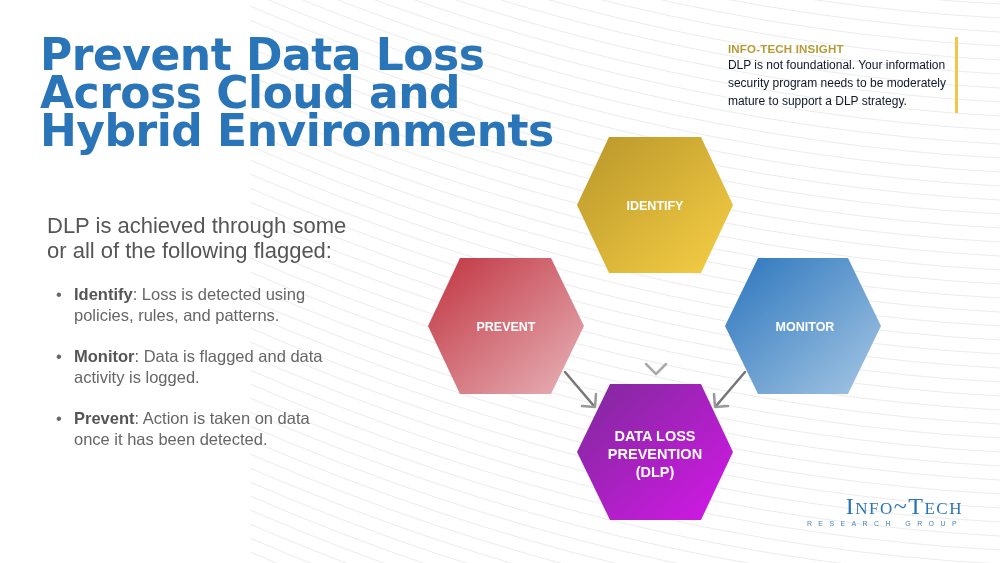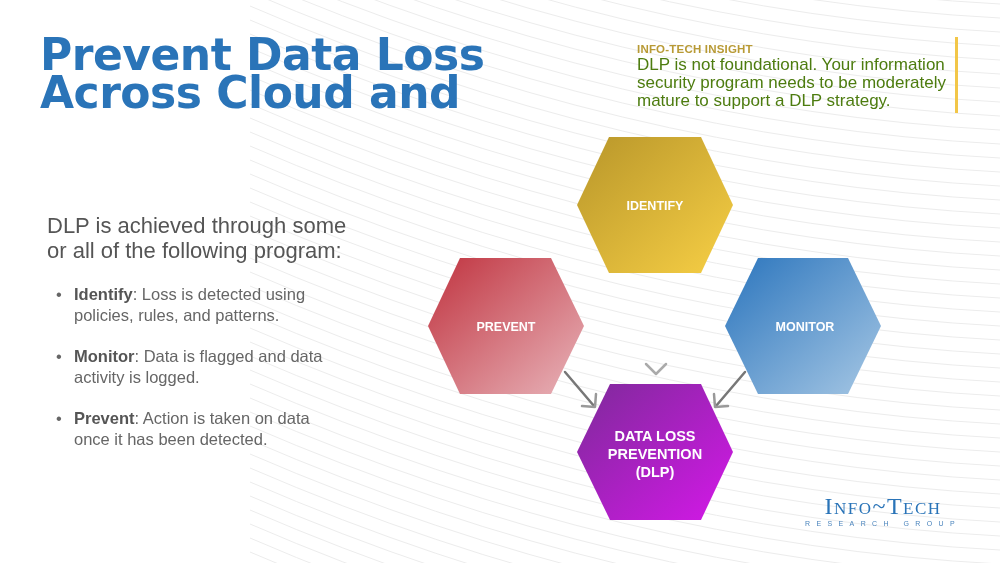--- a/index.html
+++ b/index.html
@@ -2,33 +2,33 @@
 <html><head>
 <meta charset="utf-8">
 <style>
   html, body { margin: 0; padding: 0; }
   body { width: 1000px; height: 563px; overflow: hidden; background: #ffffff; position: relative; font-family: "Liberation Sans", sans-serif; }
   .bg-lines { position: absolute; left: 0; top: 0; width: 1000px; height: 563px; }
   .title { position: absolute; left: 40px; top: 36px; margin: 0; color: #2a74b8; font-family: "DejaVu Sans", sans-serif; font-weight: bold; font-size: 44px; line-height: 38px; letter-spacing: -0.5px; }
   .title span { display: block; }
   .insight { position: absolute; right: 54px; top: 42px; text-align: left; color: #c4a53b; }
   .insight-label { font-weight: bold; font-size: 11.5px; letter-spacing: 0.2px; color: #b89a35; line-height: 14px; }
-  .insight-text { font-size: 17px; line-height: 18px; color: #4d7c0f; }
+  .insight-text { font-size: 12px; line-height: 18px; color: #0f172a; }
   .insight-text span { display: block; }
   .insight-bar { position: absolute; left: 955px; top: 37px; width: 3px; height: 76px; background: #f2c648; }
   .intro { position: absolute; left: 47px; top: 213px; margin: 0; color: #555555; font-size: 22px; line-height: 25px; font-weight: normal; }
   .intro span { display: block; }
   .tactics { position: absolute; left: 56px; top: 284px; margin: 0; padding: 0; list-style: none; color: #666666; font-size: 16.5px; line-height: 21px; }
   .tactic { position: relative; padding-left: 18px; margin-bottom: 20px; width: 270px; }
   .tactic .bullet { position: absolute; left: 0; top: 0; color: #666; }
   .tactic .term { font-weight: bold; color: #555; }
   .diagram { position: absolute; left: 0; top: 0; width: 1000px; height: 563px; }
   .hex-label { font-family: "Liberation Sans", sans-serif; font-weight: bold; fill: #ffffff; font-size: 12.5px; }
   .dlp-label { font-size: 14.5px; }
-  .logo { position: absolute; left: 803px; top: 494px; width: 160px; text-align: center; }
+  .logo { position: absolute; left: 803px; top: 494px; width: 160px; text-align: right; }
   .logo-main { font-family: "Liberation Serif", serif; color: #2a74b8; font-size: 24px; letter-spacing: 1.5px; line-height: 24px; font-variant: small-caps; }
   .logo-sub { font-family: "Liberation Sans", sans-serif; color: #4a84bd; font-size: 7px; letter-spacing: 6.4px; line-height: 10px; margin-top: 1px; }
 </style>
 </head>
 <body>
 
 <svg class="bg-lines" viewBox="0 0 1000 563" xmlns="http://www.w3.org/2000/svg">
   <g id="bglines" stroke="#ececec" stroke-width="1" fill="none">
       <path d="M 250 -540 Q 620 -380 1000 -360"></path>
       <path d="M 250 -526 Q 620 -366 1000 -346"></path>
@@ -119,35 +119,36 @@
       <path d="M 250 664 Q 620 824 1000 844"></path>
       <path d="M 250 678 Q 620 838 1000 858"></path>
       <path d="M 250 692 Q 620 852 1000 872"></path>
       <path d="M 250 706 Q 620 866 1000 886"></path>
     </g>
 </svg>
 
 <h1 class="title">
   <span>Prevent Data Loss</span>
   <span>Across Cloud and</span>
+  <span>Hybrid Environments</span>
 </h1>
 
 <div class="insight-bar"></div>
 <div class="insight">
   <div class="insight-label">INFO-TECH INSIGHT</div>
   <div class="insight-text">
     <span>DLP is not foundational. Your information</span>
     <span>security program needs to be moderately</span>
     <span>mature to support a DLP strategy.</span>
   </div>
 </div>
 
 <h2 class="intro">
   <span>DLP is achieved through some</span>
-  <span>or all of the following program:</span>
+  <span>or all of the following flagged:</span>
 </h2>
 
 <ul class="tactics">
   <li class="tactic">
     <span class="bullet">•</span>
     <span class="term">Identify</span><span>: Loss is detected using policies, rules, and patterns.</span>
   </li>
   <li class="tactic">
     <span class="bullet">•</span>
     <span class="term">Monitor</span><span>: Data is flagged and data activity is logged.</span>

